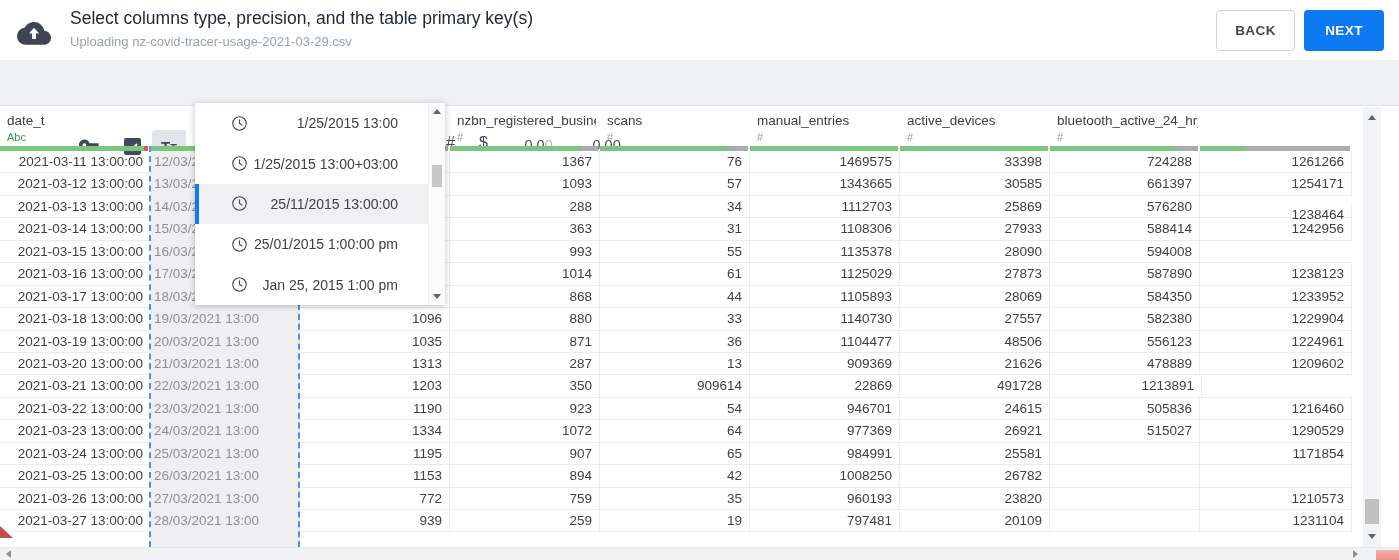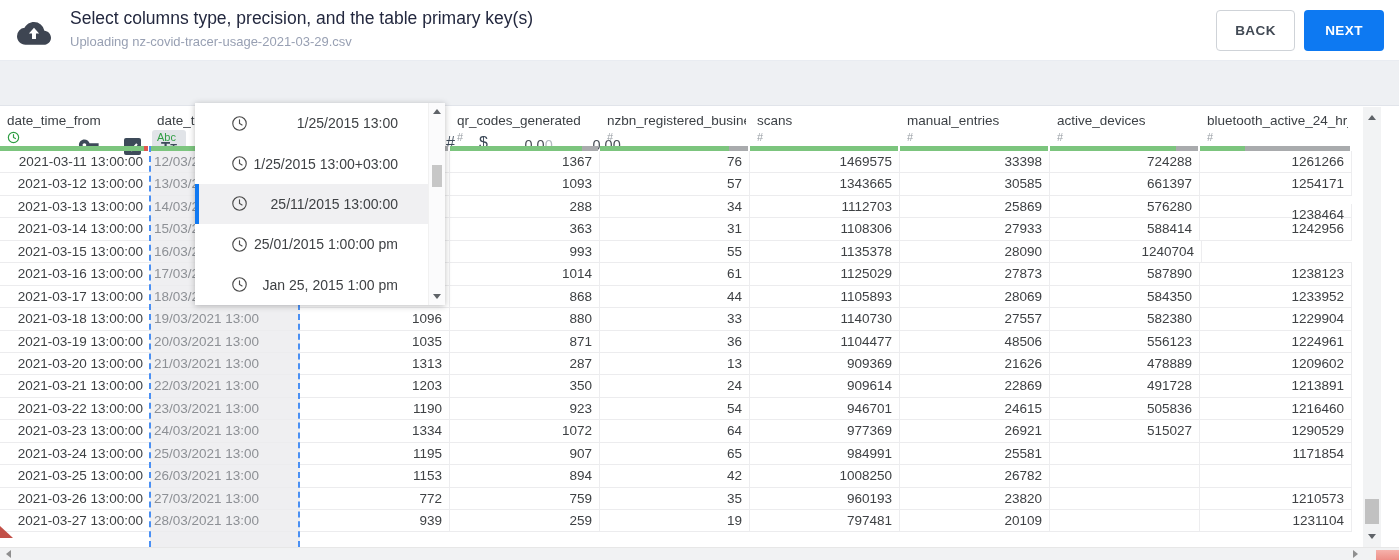--- a/index.html
+++ b/index.html
@@ -130,27 +130,20 @@
     </div>
     <button class="tb-abs tb-text" id="hash-btn">#</button>
     <button class="tb-abs tb-text" id="cur-btn">$</button>
     <button class="tb-abs tb-text" id="expand-btn"><span>→0.0</span><span class="ghost">0</span></button>
     <button class="tb-abs tb-text" id="shrink-btn">←0.00</button>
   </div>
 
   <div id="selcol-bg"></div>
   <div id="header-cells">
       <div class="th" style="width: 150px;">
-        <div class="th-name">date_time_from</div>
-        <div class="th-type"><svg width="13" height="13" viewBox="0 0 24 24" fill="none" stroke="#2f9e44" stroke-width="2.2" stroke-linecap="round">
-            <circle cx="12" cy="12" r="9.5"></circle>
-            <path d="M12 6.8V12l3.6 2"></path>
-          </svg></div>
-      </div>
-      <div class="th" style="width: 150px;">
         <div class="th-name">date_t</div>
         <div class="th-type ty-text">Abc</div>
       </div>
       <div class="th" style="width: 150px;">
         <div class="th-name"></div>
         <div class="th-type"></div>
       </div>
       <div class="th" style="width: 150px;">
         <div class="th-name">qr_codes_generated</div>
         <div class="th-type ty-num">#</div>
@@ -257,21 +250,21 @@
         <div class="td" style="width: 152px;">1242956</div>
       </div>
       <div class="tr">
         <div class="td" style="width: 150px;">2021-03-15 13:00:00</div>
         <div class="td td-sel left" style="width: 150px;">16/03/2021 13:00</div>
         <div class="td" style="width: 150px;"></div>
         <div class="td" style="width: 150px;">993</div>
         <div class="td" style="width: 150px;">55</div>
         <div class="td" style="width: 150px;">1135378</div>
         <div class="td" style="width: 150px;">28090</div>
-        <div class="td" style="width: 152px;">1240704</div>
+        <div class="td" style="width: 150px;">594008</div>
       </div>
       <div class="tr">
         <div class="td" style="width: 150px;">2021-03-16 13:00:00</div>
         <div class="td td-sel left" style="width: 150px;">17/03/2021 13:00</div>
         <div class="td" style="width: 150px;"></div>
         <div class="td" style="width: 150px;">1014</div>
         <div class="td" style="width: 150px;">61</div>
         <div class="td" style="width: 150px;">1125029</div>
         <div class="td" style="width: 150px;">27873</div>
         <div class="td" style="width: 150px;">587890</div>
@@ -319,21 +312,20 @@
         <div class="td" style="width: 150px;">909369</div>
         <div class="td" style="width: 150px;">21626</div>
         <div class="td" style="width: 150px;">478889</div>
         <div class="td" style="width: 152px;">1209602</div>
       </div>
       <div class="tr">
         <div class="td" style="width: 150px;">2021-03-21 13:00:00</div>
         <div class="td td-sel left" style="width: 150px;">22/03/2021 13:00</div>
         <div class="td" style="width: 150px;">1203</div>
         <div class="td" style="width: 150px;">350</div>
-        <div class="td" style="width: 150px;">24</div>
         <div class="td" style="width: 150px;">909614</div>
         <div class="td" style="width: 150px;">22869</div>
         <div class="td" style="width: 150px;">491728</div>
         <div class="td" style="width: 152px;">1213891</div>
       </div>
       <div class="tr">
         <div class="td" style="width: 150px;">2021-03-22 13:00:00</div>
         <div class="td td-sel left" style="width: 150px;">23/03/2021 13:00</div>
         <div class="td" style="width: 150px;">1190</div>
         <div class="td" style="width: 150px;">923</div>

